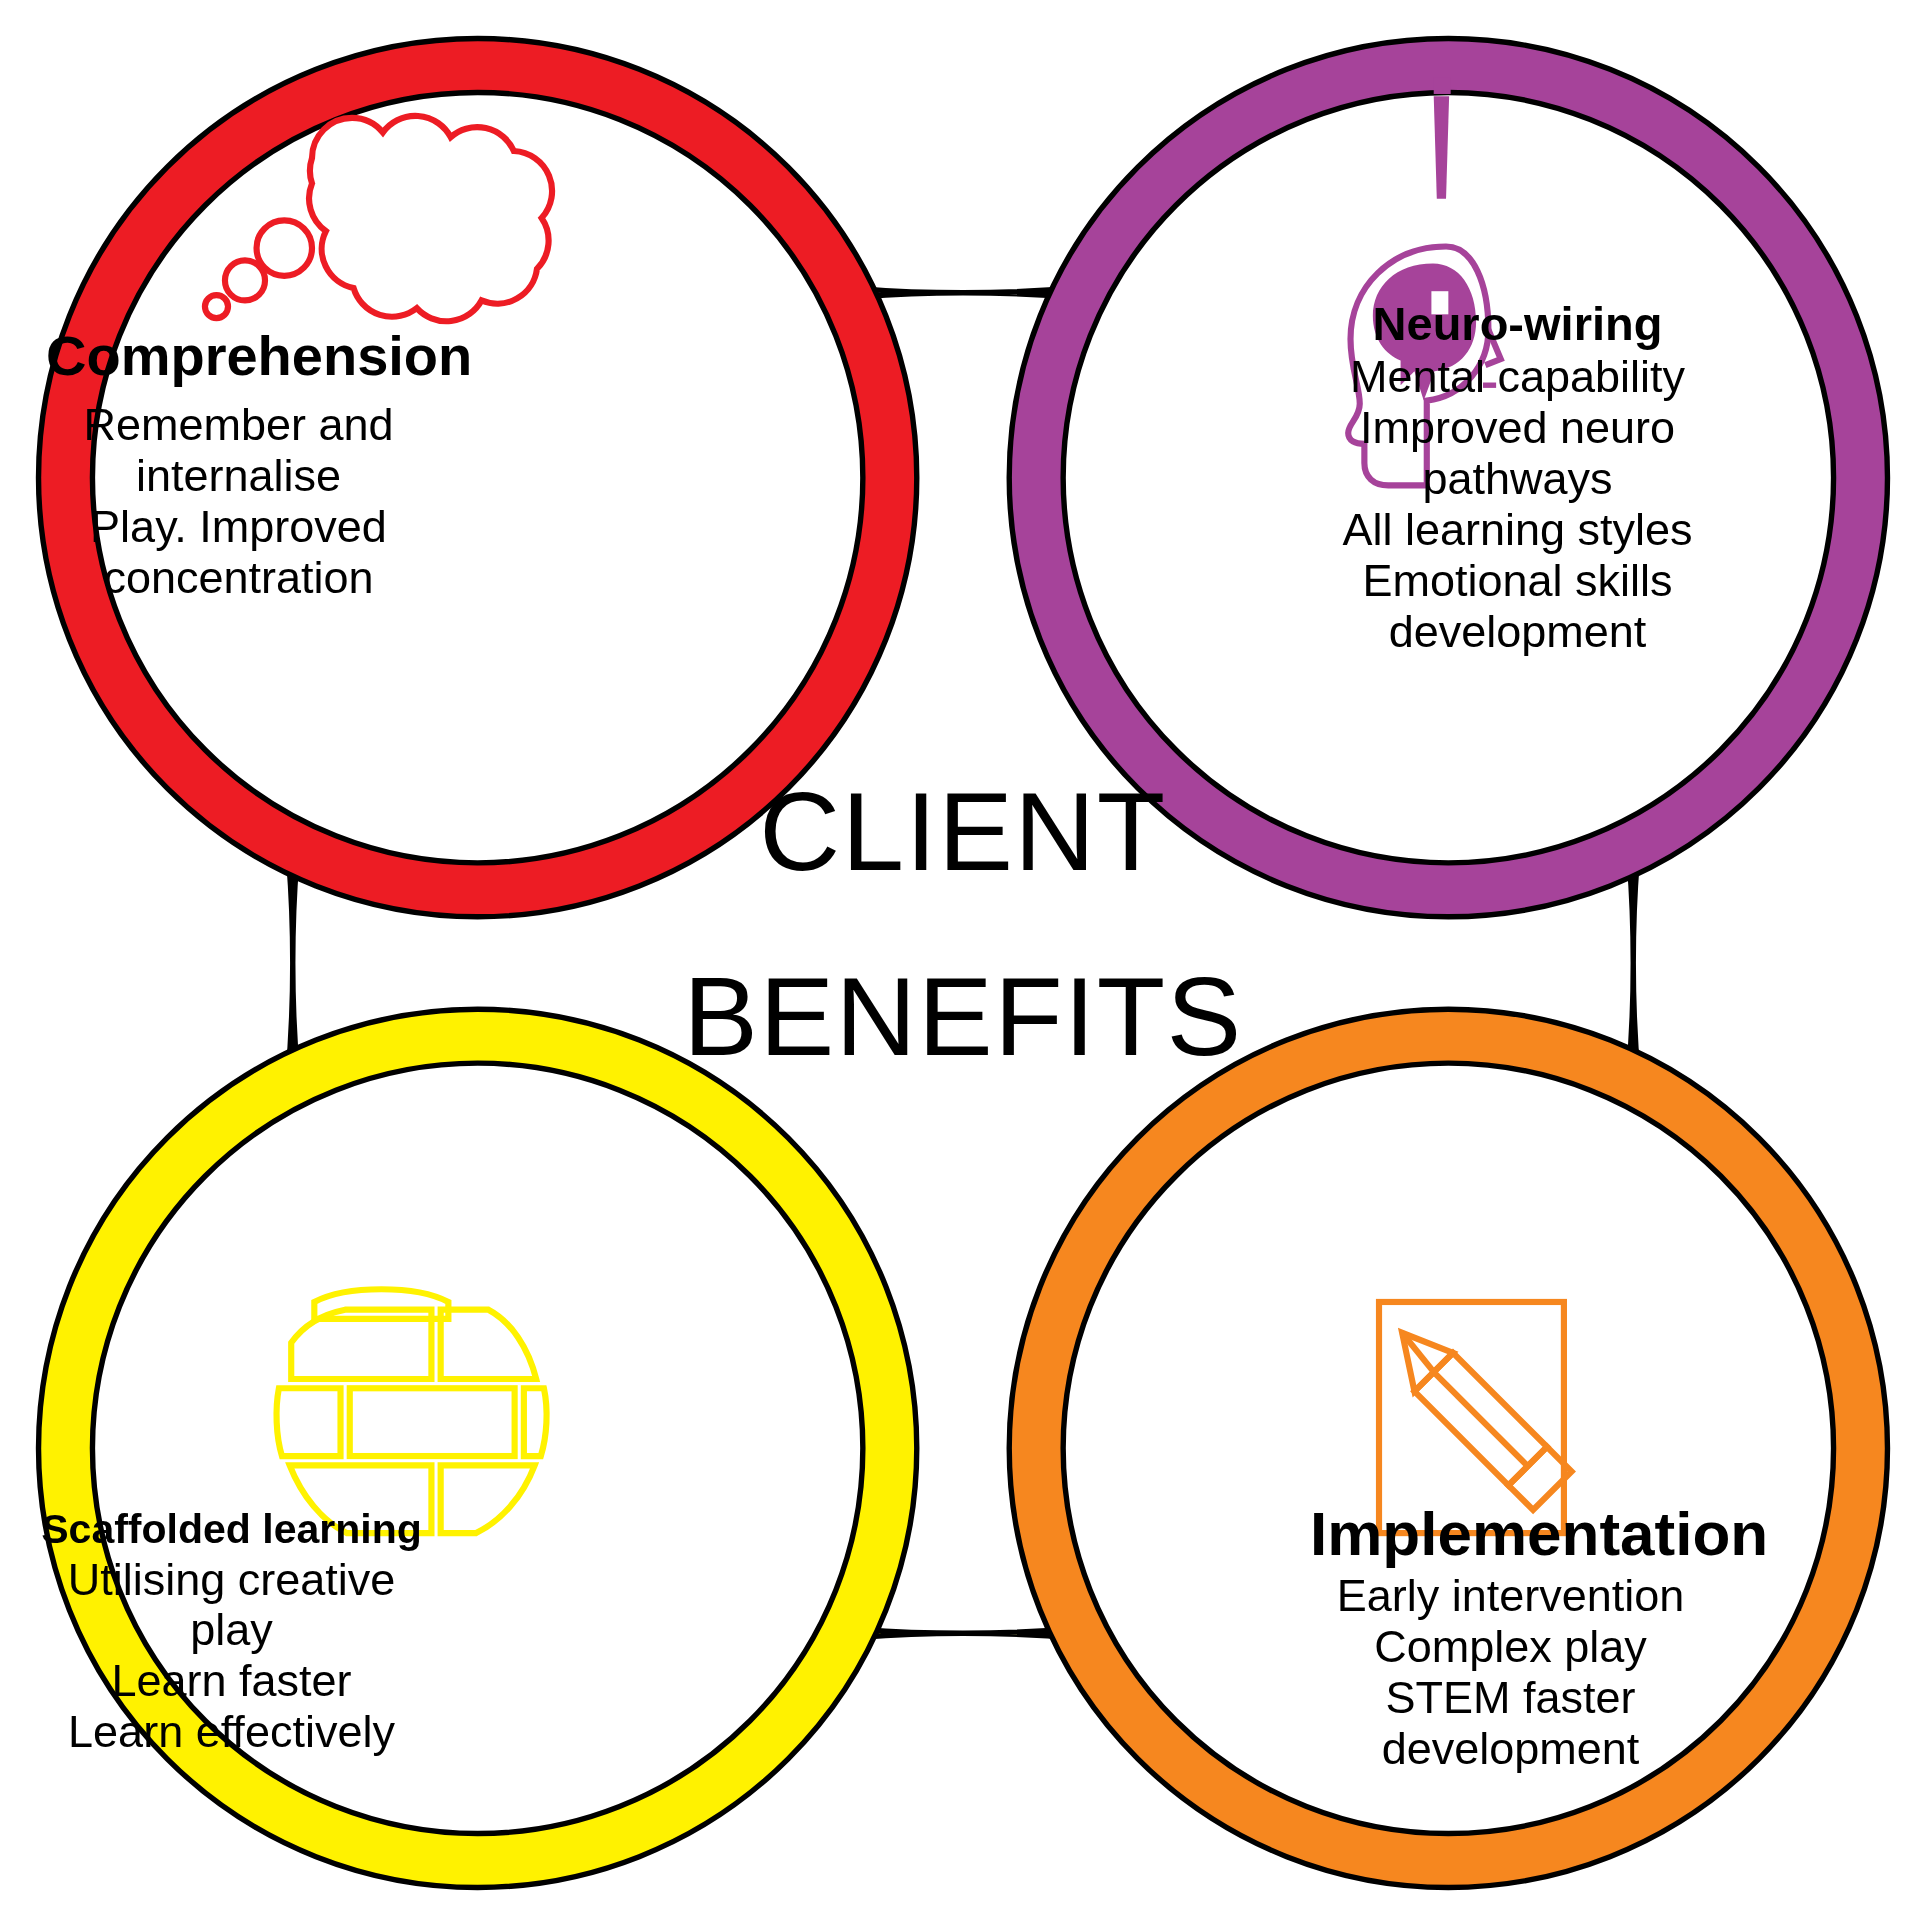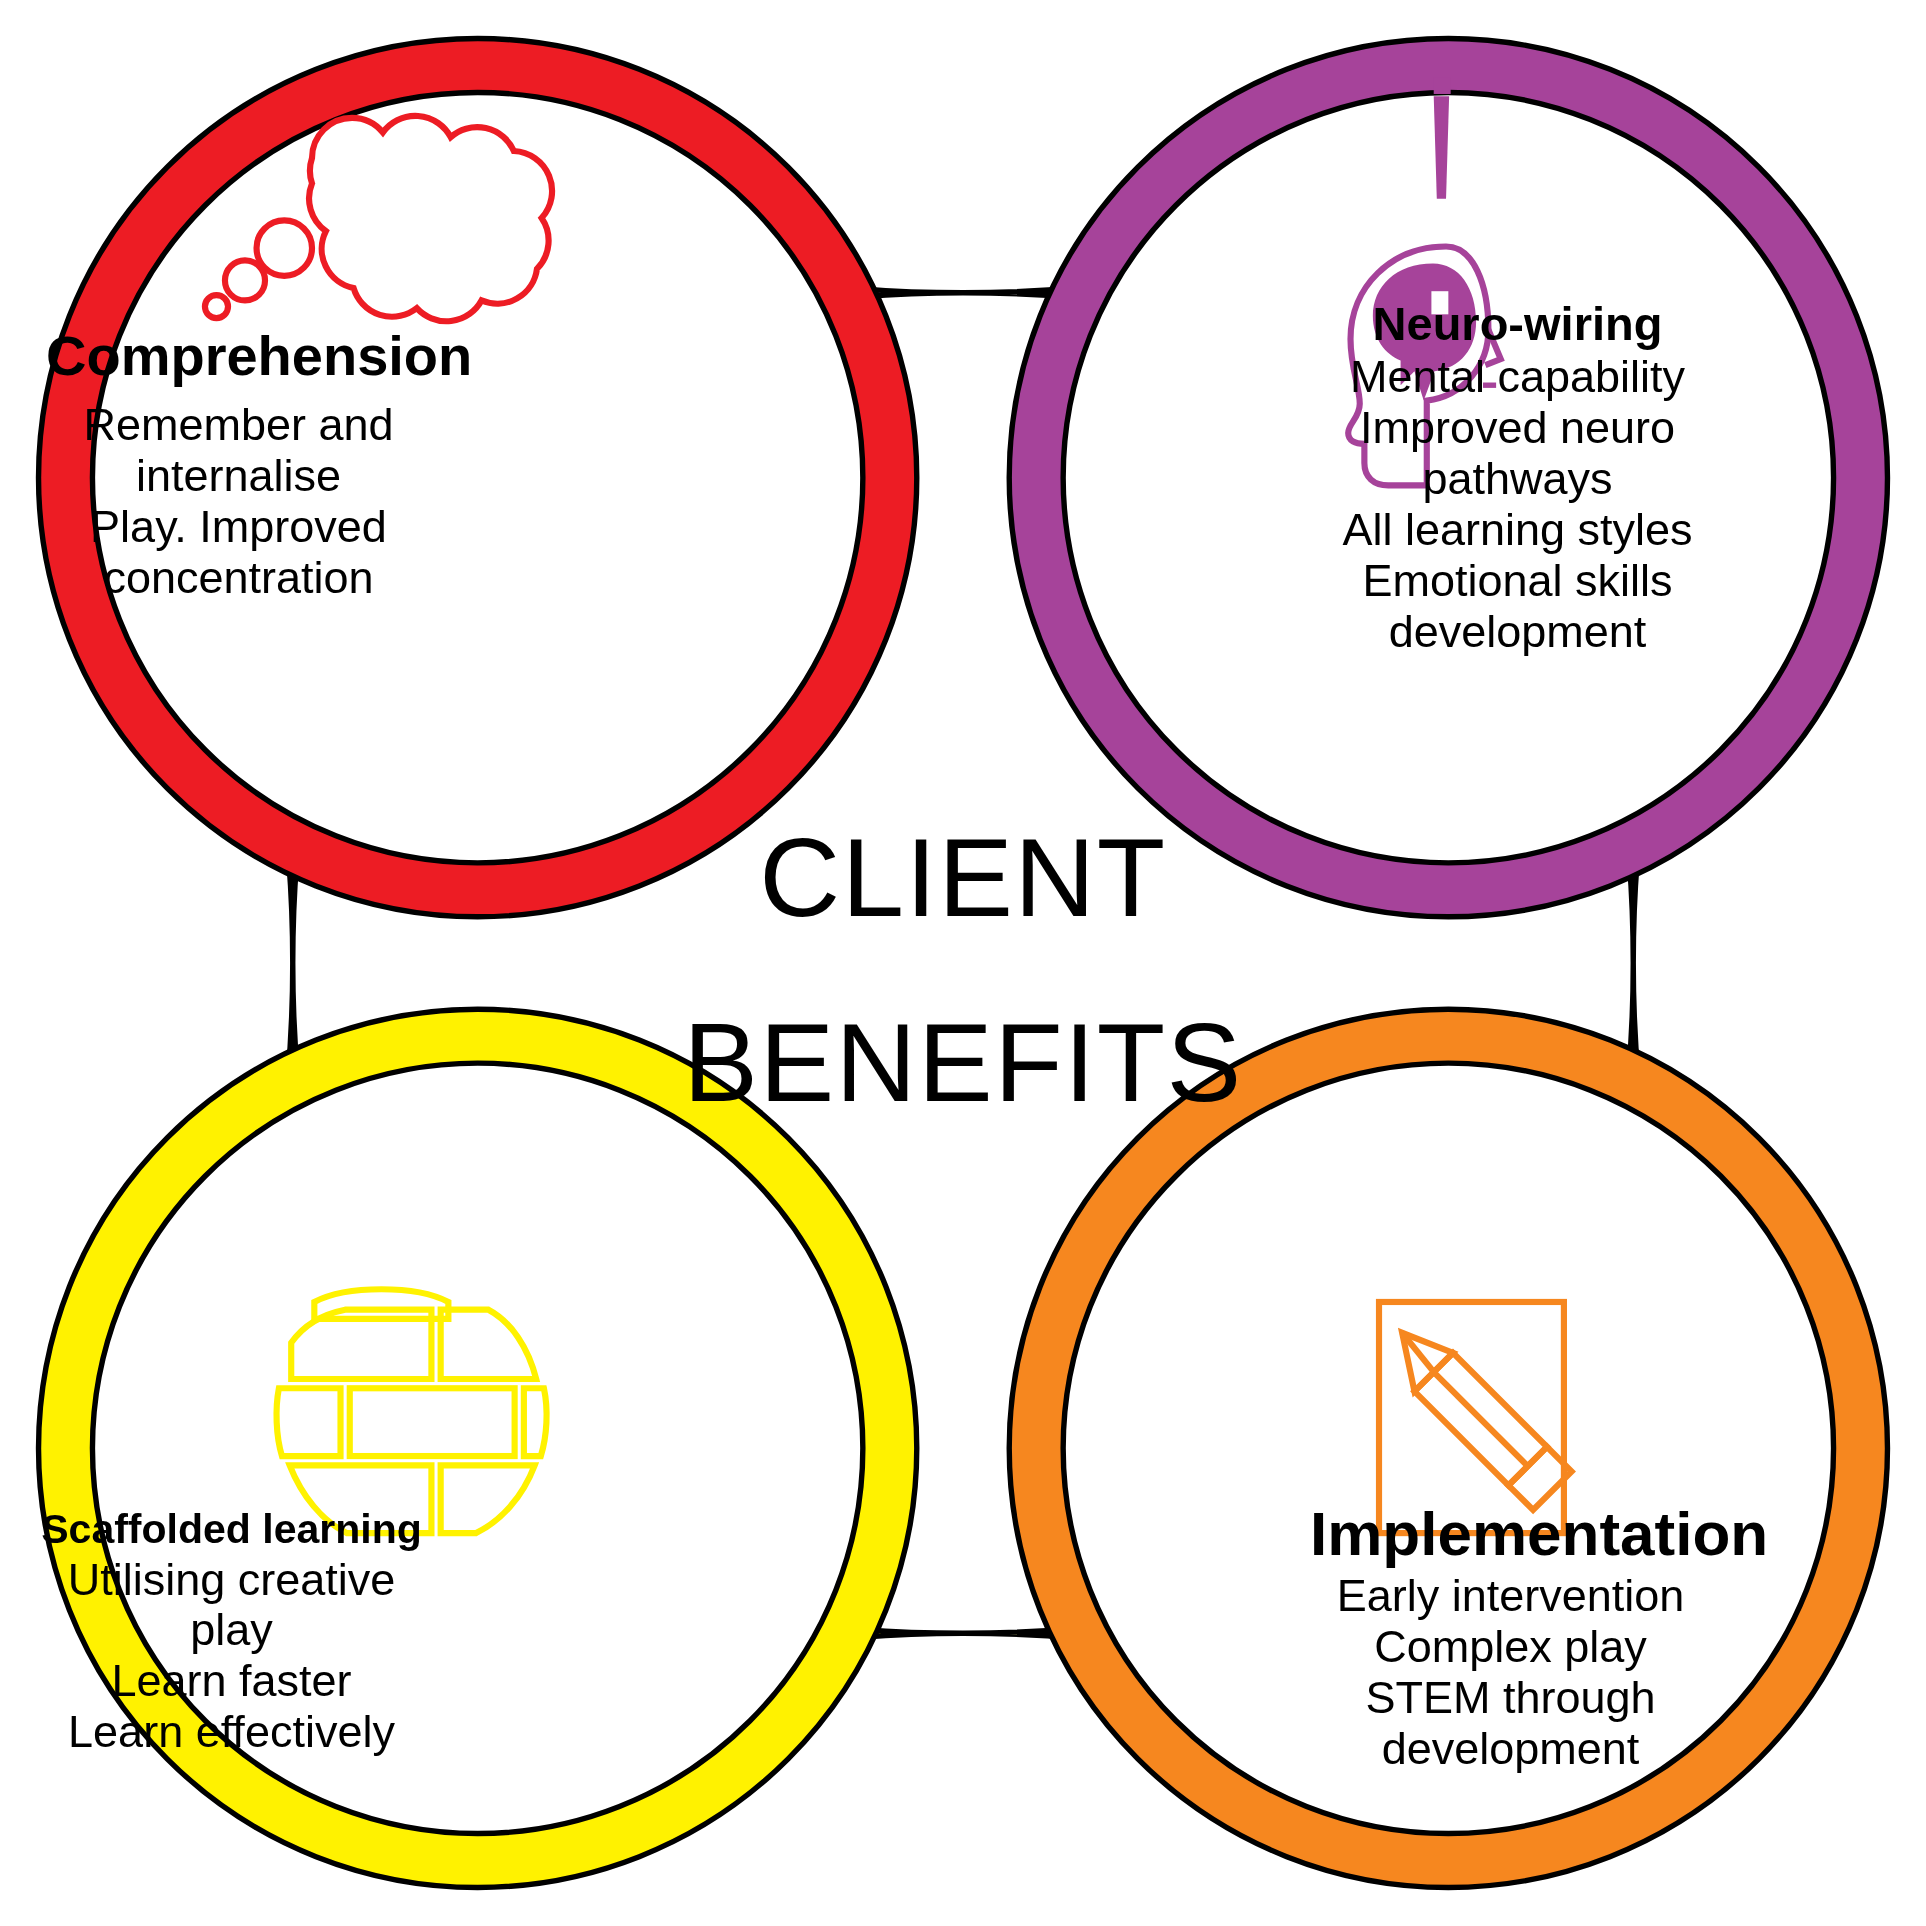--- a/index.html
+++ b/index.html
@@ -75,21 +75,21 @@
     width: 401px;
     font-size: 45px;
     transform: translateX(-193px);
   }
   #text-implementation .node-title { font-size: 62px; margin-bottom: 2.3px; }
 
   
   #center-title {
     position: absolute;
     left: 670px;
-    top: 786px;
+    top: 740px;
     width: 586px;
     text-align: center;
     color: #000000;
     font-size: 112px;
     font-weight: 300;
     letter-spacing: 1.5px;
     line-height: 1.65;
     pointer-events: none;
   }
   #center-title .center-line { display: block; }
@@ -268,21 +268,21 @@
     <span class="node-title">Scaffolded learning</span>
     <span class="node-line">Utilising creative play</span>
     <span class="node-line">Learn faster</span>
     <span class="node-line">Learn effectively</span>
   </div>
 
   <div class="node-text" id="text-implementation">
     <span class="node-title">Implementation</span>
     <span class="node-line">Early intervention</span>
     <span class="node-line">Complex play</span>
-    <span class="node-line">STEM through</span>
+    <span class="node-line">STEM faster</span>
     <span class="node-line">development</span>
   </div>
 
   <div id="center-title">
     <span class="center-line">CLIENT</span>
     <span class="center-line">BENEFITS</span>
   </div>
 
 </div>
 

